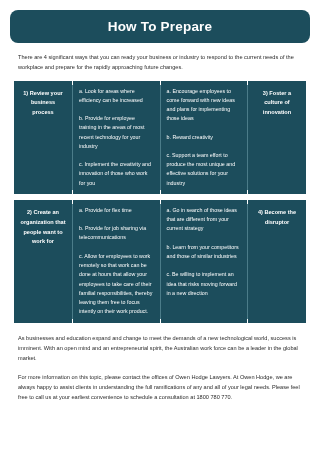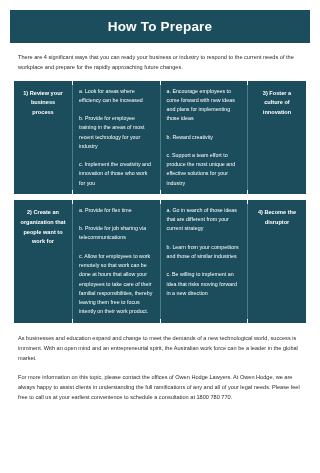--- a/index.html
+++ b/index.html
@@ -17,20 +17,21 @@
     padding:10px 10px 0 10px;
   }
   .title-bar{
     background:#1c4d5c;
     color:#ffffff;
     text-align:center;
     font-size:13.5px;
     font-weight:bold;
     padding:9px 0 9px 0;
     letter-spacing:.2px;
+    border-radius:8px;
   }
   .intro{
     font-size:5.6px;
     line-height:1.75;
     color:#2b2b2b;
     padding:10px 8px 8px 8px;
   }
   .grid{
     display:flex;
     flex-direction:column;

